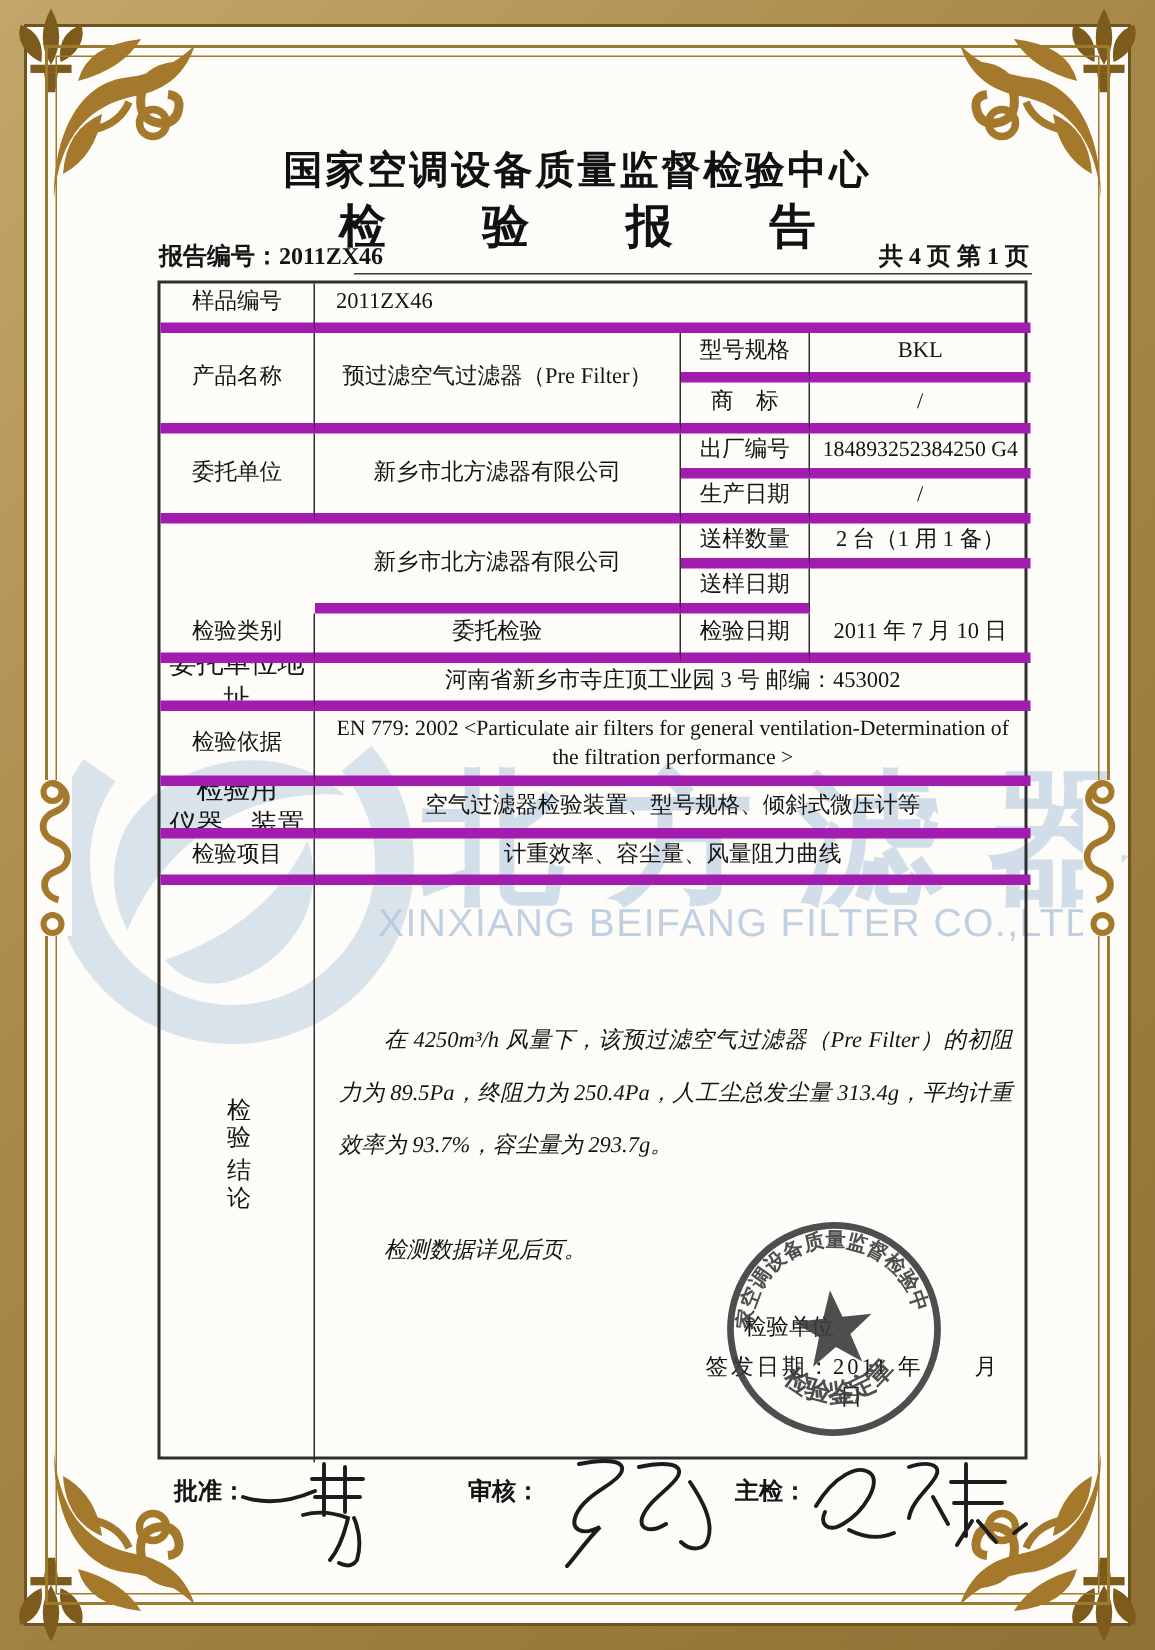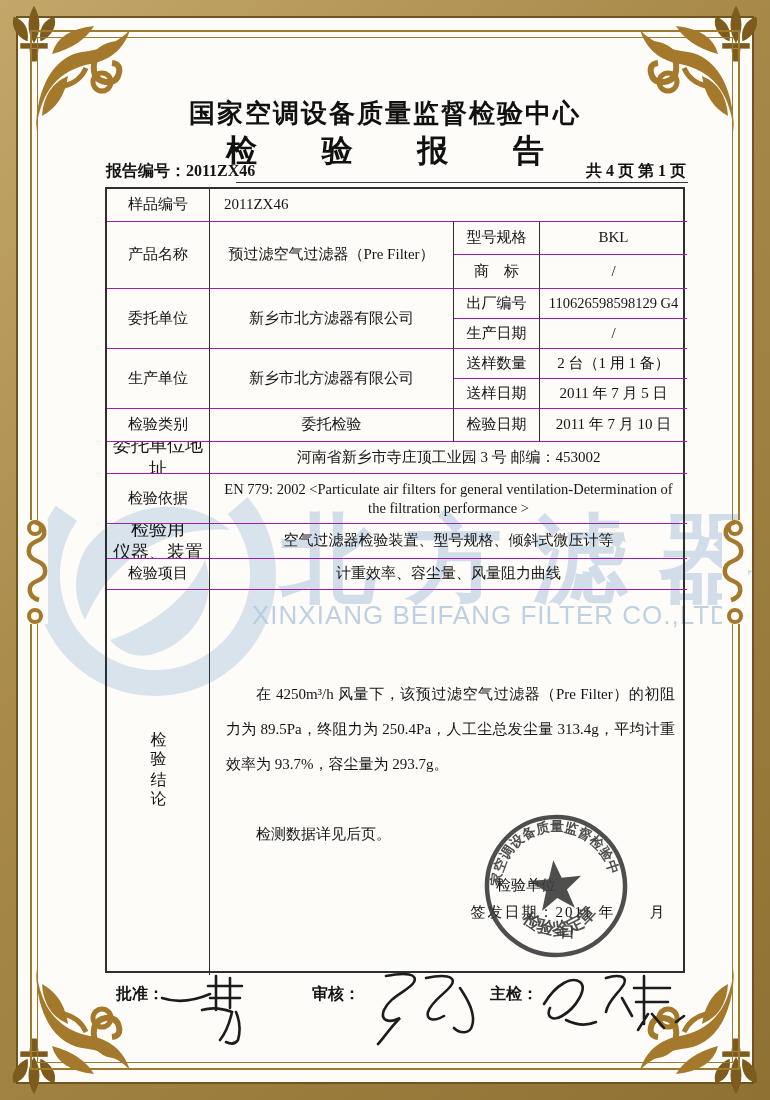--- a/index.html
+++ b/index.html
@@ -32,31 +32,31 @@
     font-family:"Liberation Sans","DejaVu Sans",sans-serif;font-weight:700;font-size:26px;letter-spacing:2px;color:#111;}
   .report-title{position:absolute;left:0;top:130px;width:100%;text-align:center;
     font-family:"Liberation Sans","DejaVu Sans",sans-serif;font-weight:700;font-size:31px;letter-spacing:28px;padding-left:28px;box-sizing:border-box;color:#111;}
   .meta-left{position:absolute;left:106px;top:161px;font-size:16px;font-weight:600;}
   .meta-right{position:absolute;right:84px;top:161px;font-size:16px;font-weight:700;}
   .meta-line{position:absolute;left:236px;top:182px;width:452px;height:0;border-top:1.5px solid #3a3a3a;}
   .report-table{position:absolute;left:105px;top:187px;width:580px;height:786px;
     display:grid;grid-template-columns:103px 244px 86px 147px;
     grid-template-rows:33px 33px 34px 30px 30px 30px 30px 33px 32px 50px 35px 31px 385px;
     border:2px solid #2e2e2e;box-sizing:border-box;font-size:15px;}
-  .cell{border-right:1px solid #2e2e2e;border-bottom:1px solid #a21caf;
+  .cell{border-right:1px solid #2e2e2e;border-bottom:7px solid #a21caf;
     display:flex;align-items:center;justify-content:center;text-align:center;
     box-sizing:border-box;line-height:1.3;white-space:pre-line;overflow:hidden;}
   .cell.last-col{border-right:none;}
   .cell.last-row{border-bottom:none;}
   .cell.left-align{justify-content:flex-start;text-align:center;padding-left:14px;}
   .cell.small{font-size:14.5px;padding:2px 8px;}
   .vlabel{writing-mode:vertical-rl;letter-spacing:20px;font-size:16px;padding-top:0;}
   .conclusion-cell{position:relative;display:block;padding:0;}
   .conclusion-text{position:absolute;left:16px;right:12px;top:52px;font-size:15px;line-height:35px;text-align:justify;}
-  .conclusion-text p{margin:0;text-indent:2em;}
+  .conclusion-text p{margin:0;text-indent:2em;font-style:italic;}
   .unit-label{position:absolute;left:286px;top:286px;font-size:15px;}
   .issue-date{position:absolute;left:240px;top:313px;font-size:15px;letter-spacing:2px;}
   .seal{position:absolute;left:270px;top:220px;width:152px;height:152px;transform:rotate(-6deg);opacity:.9;}
   .footer{position:absolute;left:0;top:984px;width:100%;z-index:4;}
   .sig-label{position:absolute;font-size:16px;font-weight:600;}
   .sig{position:absolute;}
   .sig path{stroke:#1c1c1c;stroke-width:2.6;fill:none;stroke-linecap:round;}
   .gold{fill:#a4792b;}
   .gold-stroke{stroke:#a4792b;fill:none;}
 </style>
@@ -159,30 +159,28 @@
     <div class="cell" style="grid-row:2/4;grid-column:1">产品名称</div>
     <div class="cell" style="grid-row:2/4;grid-column:2">预过滤空气过滤器（Pre Filter）</div>
     <div class="cell" style="grid-row:2;grid-column:3">型号规格</div>
     <div class="cell last-col" style="grid-row:2;grid-column:4">BKL</div>
     <div class="cell" style="grid-row:3;grid-column:3">商　标</div>
     <div class="cell last-col" style="grid-row:3;grid-column:4">/</div>
 
     <div class="cell" style="grid-row:4/6;grid-column:1">委托单位</div>
     <div class="cell" style="grid-row:4/6;grid-column:2">新乡市北方滤器有限公司</div>
     <div class="cell" style="grid-row:4;grid-column:3">出厂编号</div>
-    <div class="cell last-col small" style="grid-row:4;grid-column:4">110626598598129 G4</div>
+    <div class="cell last-col small" style="grid-row:4;grid-column:4">184893252384250 G4</div>
     <div class="cell" style="grid-row:5;grid-column:3">生产日期</div>
     <div class="cell last-col" style="grid-row:5;grid-column:4">/</div>
 
-    <div class="cell" style="grid-row:6/8;grid-column:1">生产单位</div>
     <div class="cell" style="grid-row:6/8;grid-column:2">新乡市北方滤器有限公司</div>
     <div class="cell" style="grid-row:6;grid-column:3">送样数量</div>
     <div class="cell last-col" style="grid-row:6;grid-column:4">2 台（1 用 1 备）</div>
     <div class="cell" style="grid-row:7;grid-column:3">送样日期</div>
-    <div class="cell last-col" style="grid-row:7;grid-column:4">2011 年 7 月 5 日</div>
 
     <div class="cell" style="grid-row:8;grid-column:1">检验类别</div>
     <div class="cell" style="grid-row:8;grid-column:2">委托检验</div>
     <div class="cell" style="grid-row:8;grid-column:3">检验日期</div>
     <div class="cell last-col" style="grid-row:8;grid-column:4">2011 年 7 月 10 日</div>
 
     <div class="cell" style="grid-row:9;grid-column:1;font-size:18px">委托单位地址</div>
     <div class="cell last-col" style="grid-row:9;grid-column:2/5">河南省新乡市寺庄顶工业园 3 号  邮编：453002</div>
 
     <div class="cell" style="grid-row:10;grid-column:1">检验依据</div>

